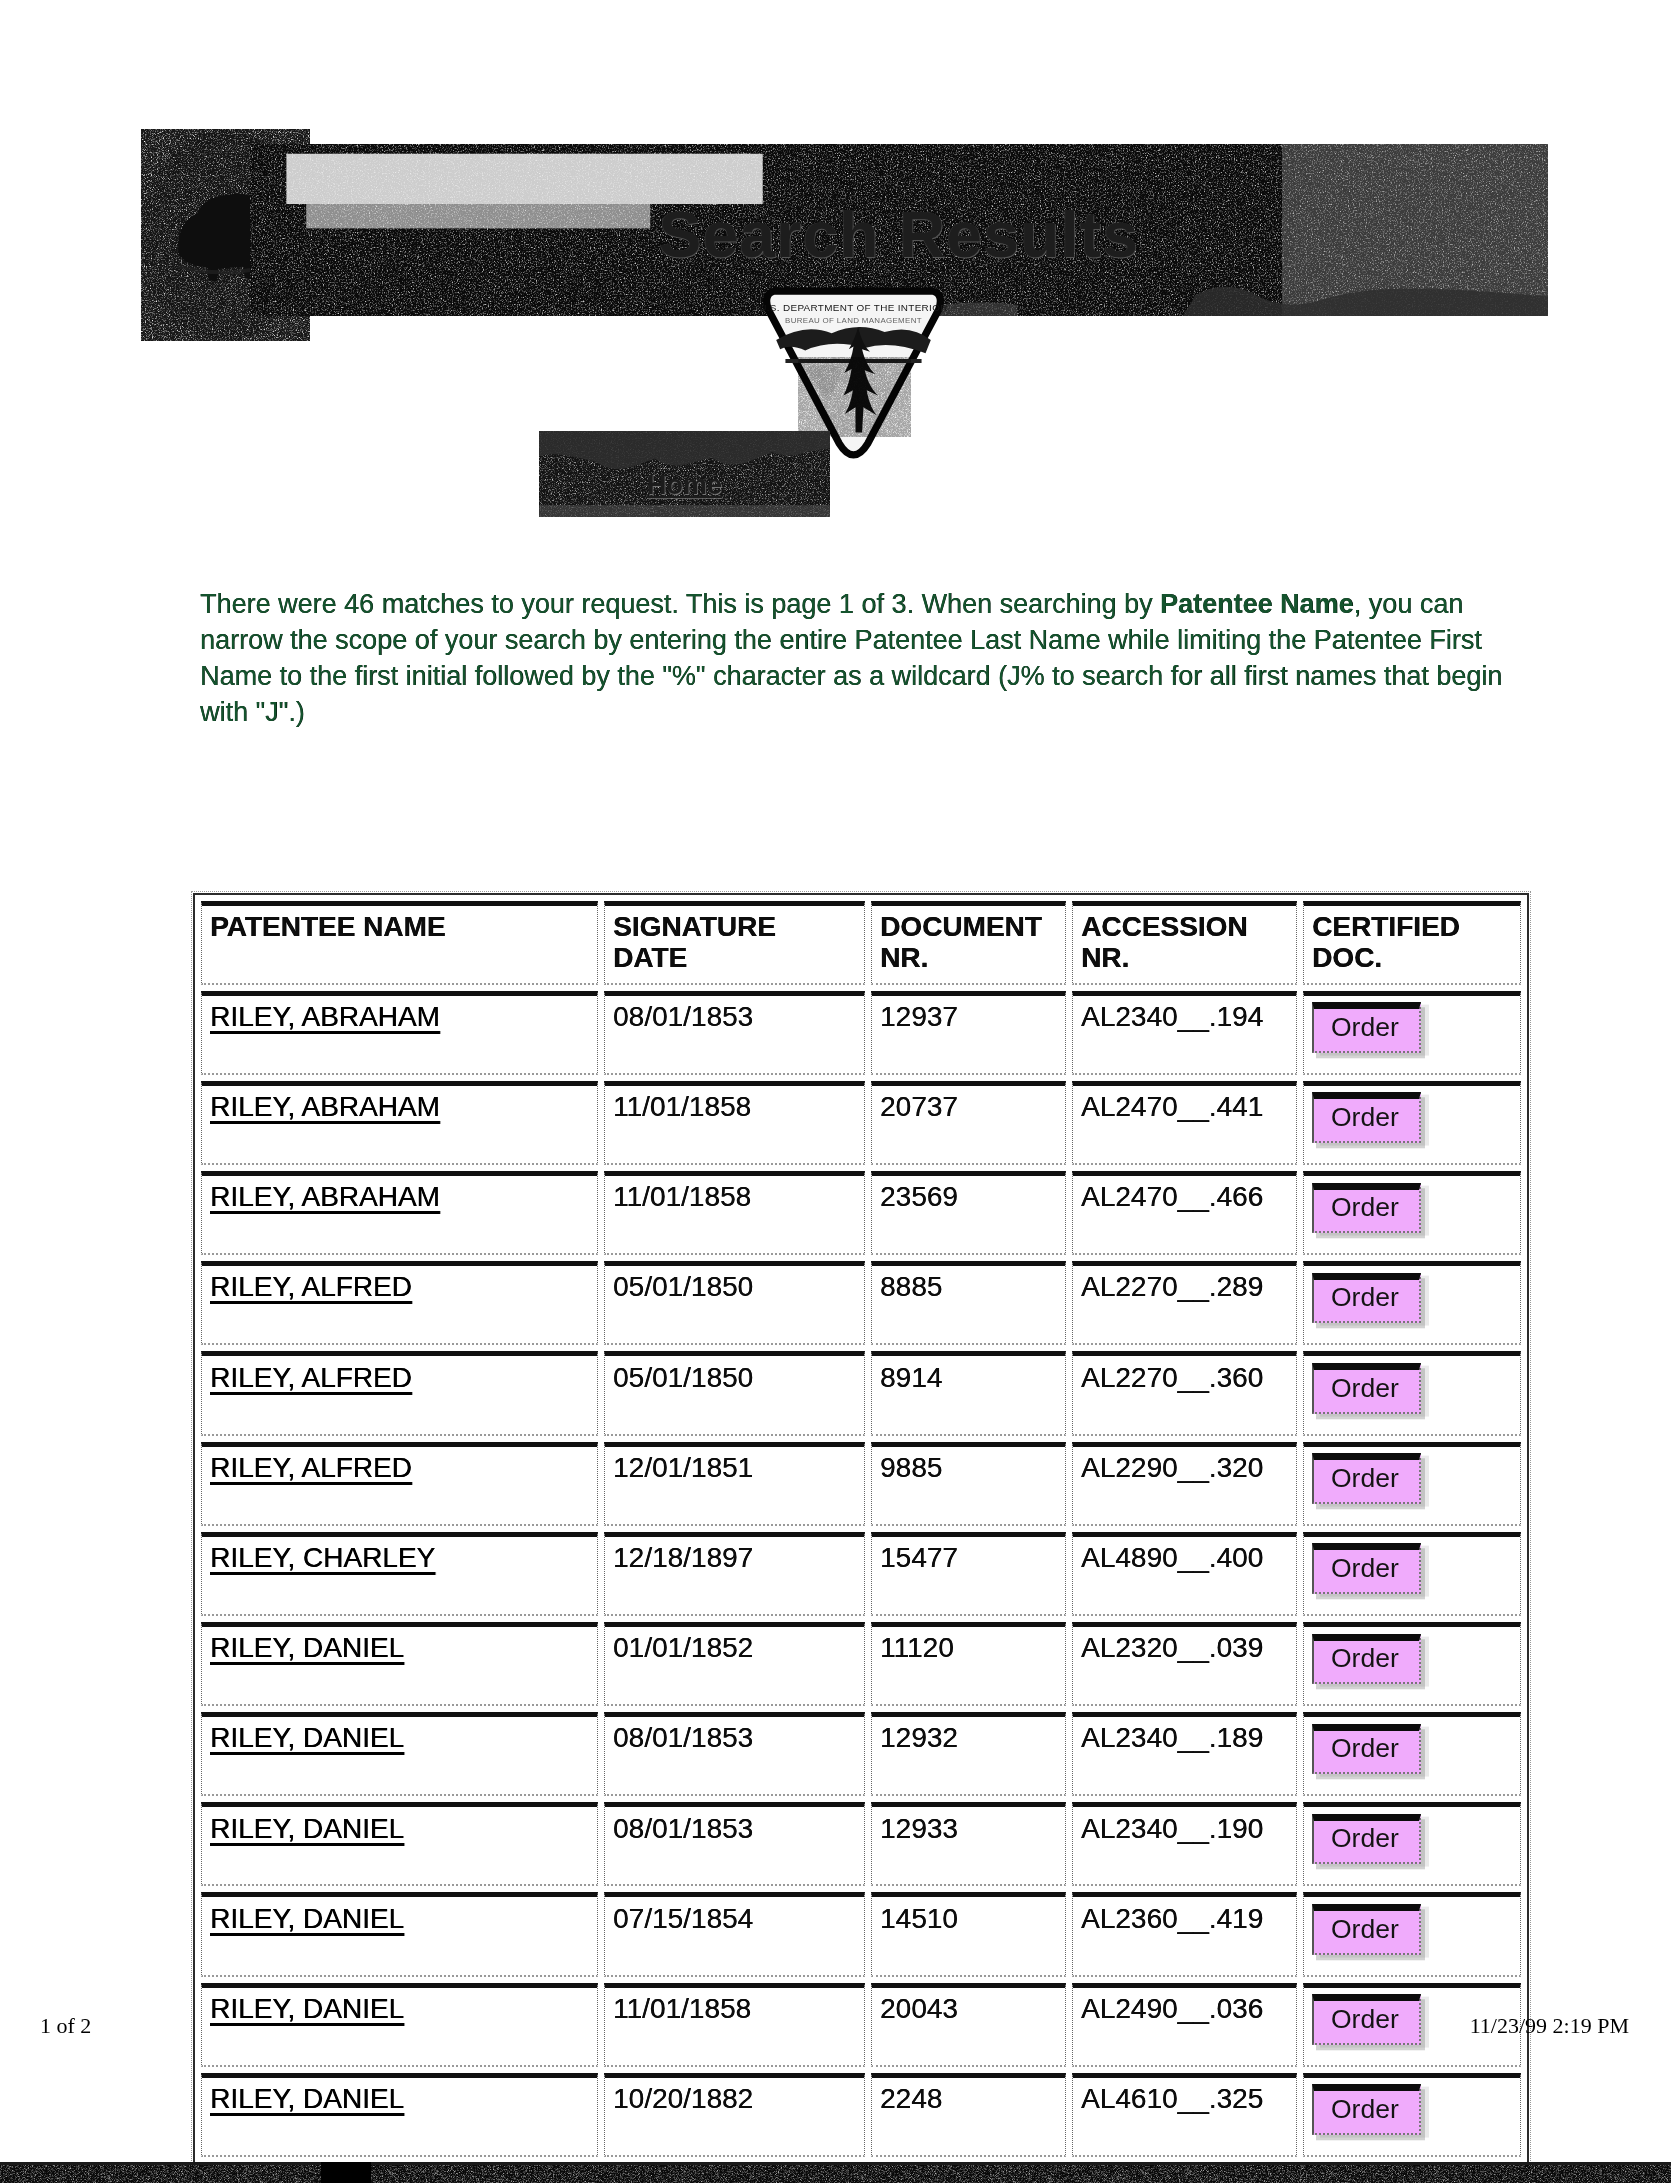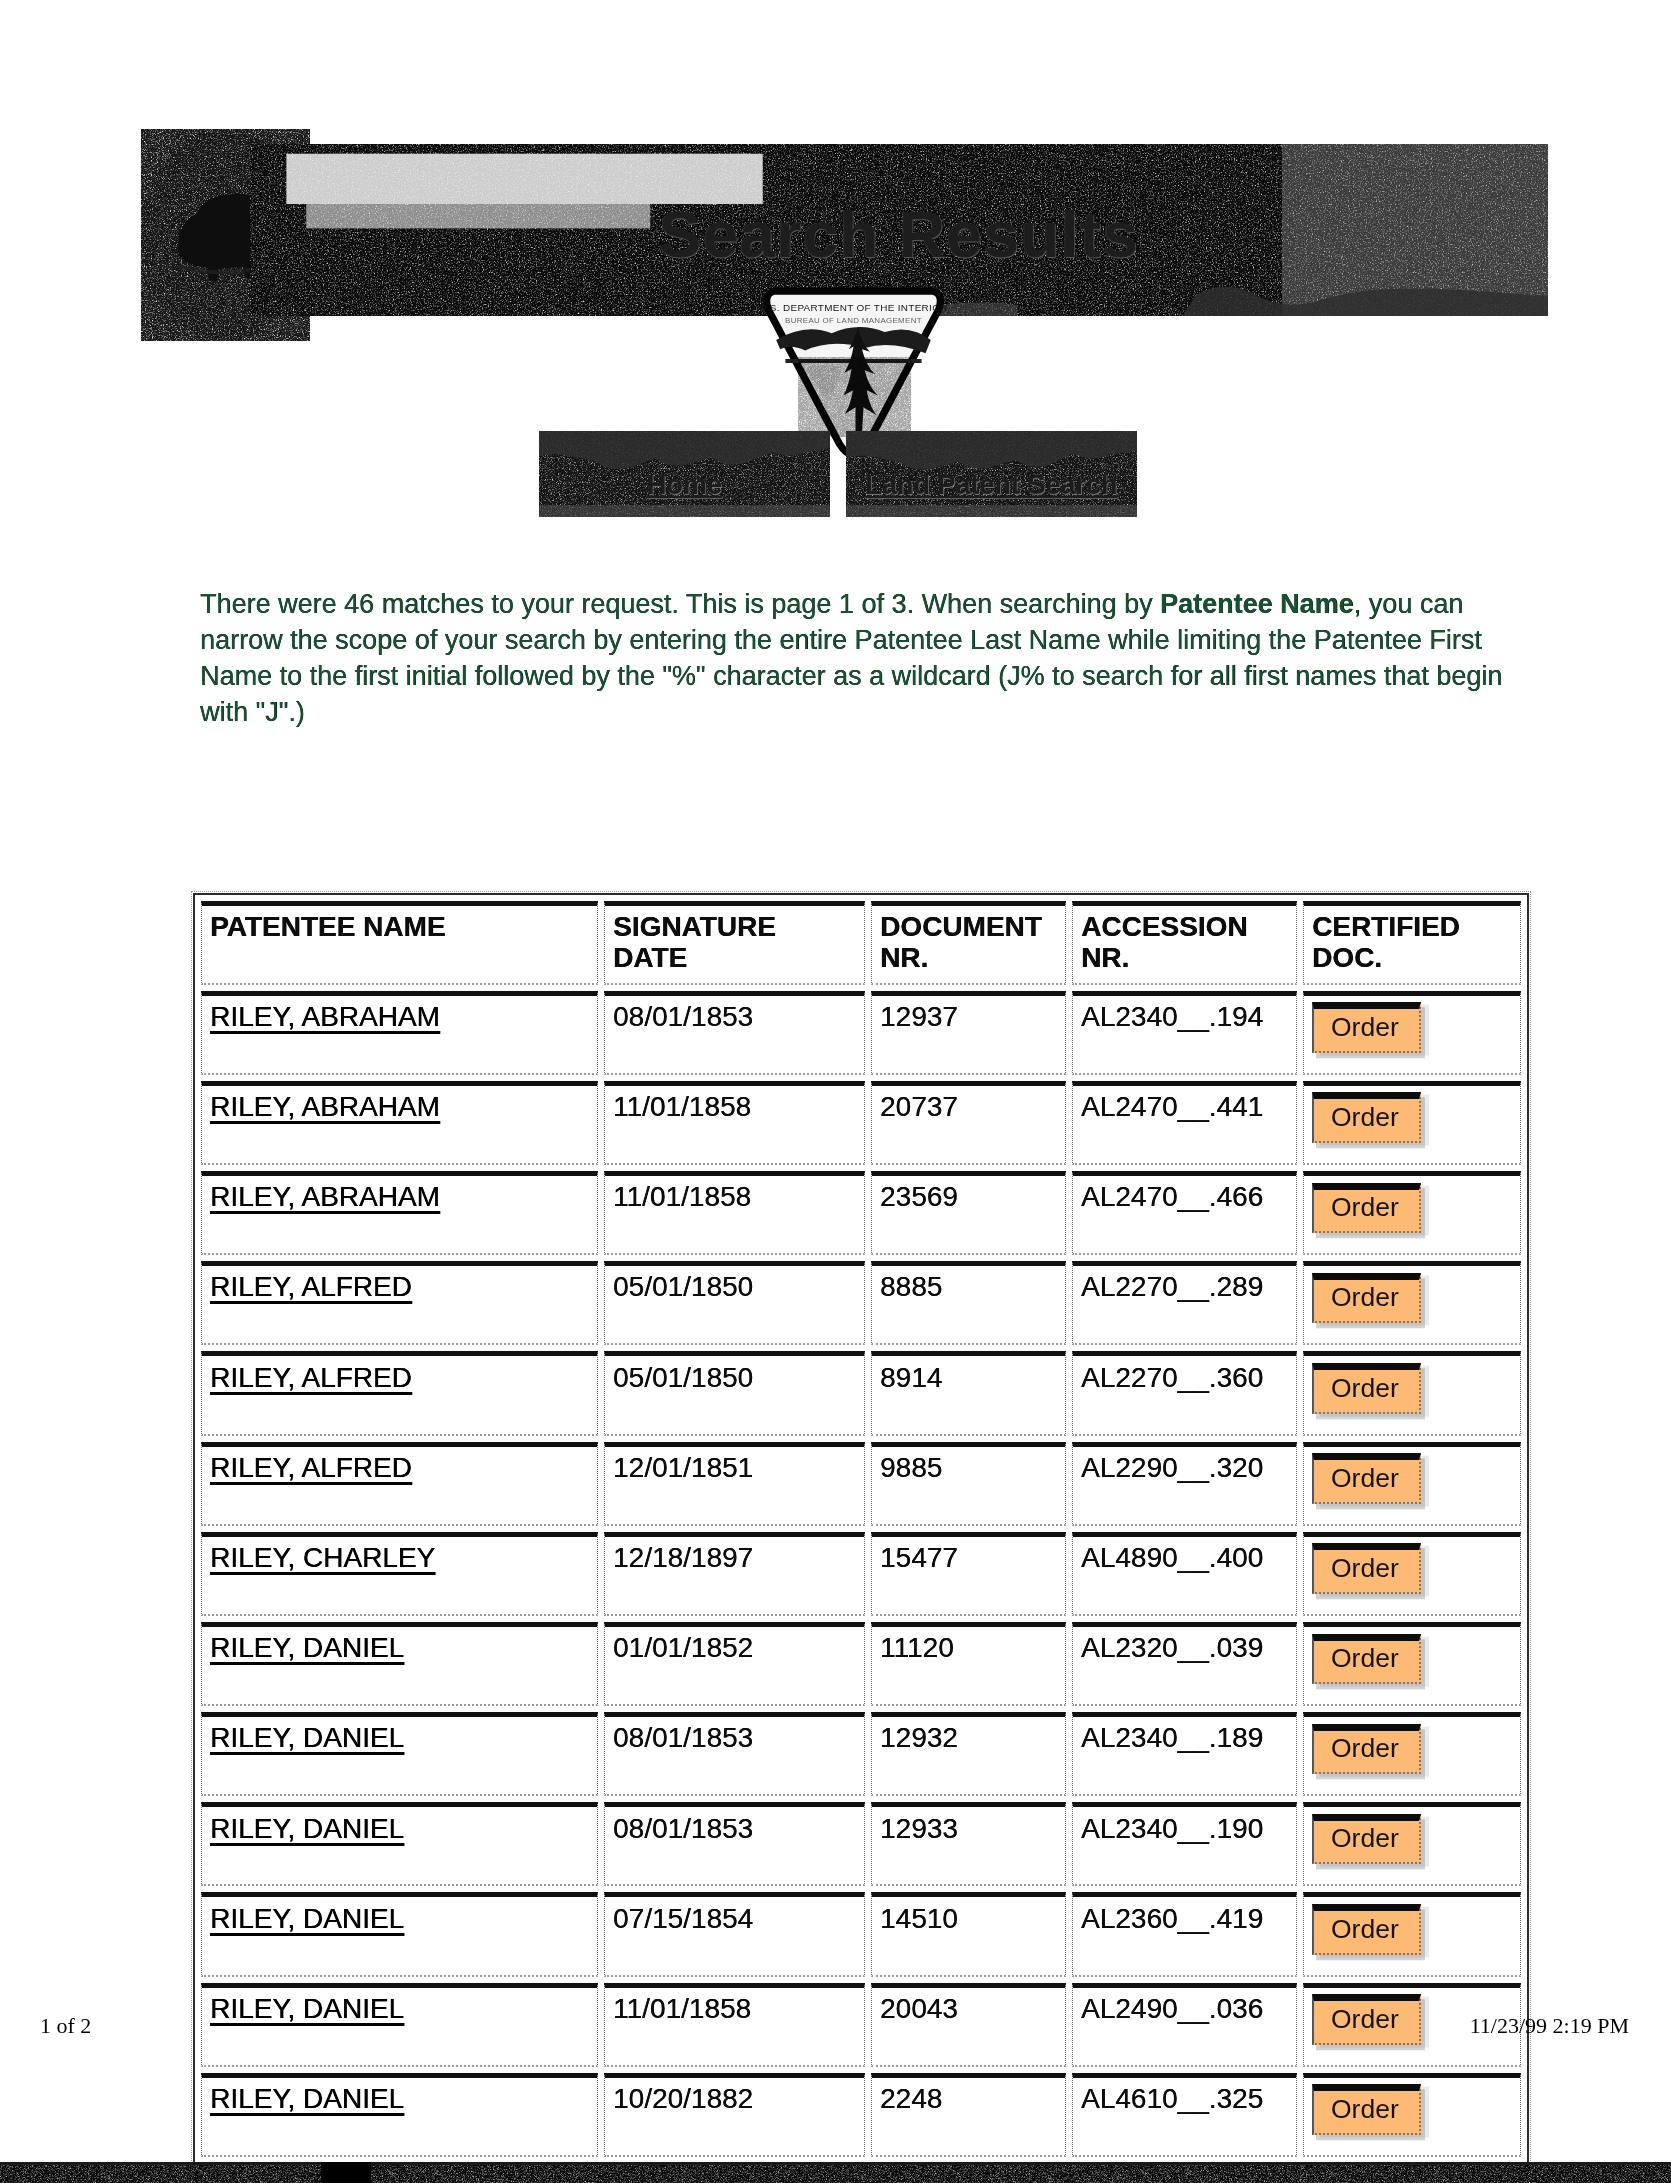--- a/index.html
+++ b/index.html
@@ -72,21 +72,21 @@
     background:#fff;
   }
   table.results th { font-weight:bold; padding-bottom:9.3px; text-shadow:0.4px 0 0 #000; }
   a.pat-link {
     color:#000; text-decoration:underline; text-decoration-thickness:3.3px;
     text-underline-offset:4.6px; text-shadow:0.4px 0 0 #000; cursor:pointer;margin-top:30px;
   }
   .num { text-shadow:0.3px 0 0 #000; }
   button.order-btn {
     font-family:"Liberation Sans", sans-serif; font-size:26.5px; color:#141414;
-    background:#fdba74; padding:2.6px 20px 8px 17px; margin-top:1.3px;
+    background:#f0abfc; padding:2.6px 20px 8px 17px; margin-top:1.3px;
     border:2px solid #555; border-top:7.3px solid #0c0c0c;
     border-right:2px dotted #777; border-bottom:2px dotted #777;
     box-shadow:4px 5.3px 0 rgba(110,110,110,0.30), 8px 2.6px 0 rgba(140,140,140,0.18);
     cursor:pointer;
   }
 
   
   .scan-strip { position:absolute; left:0; top:2162px; width:1672px; height:21px; }
   .scan-strip .block { position:absolute; left:321px; top:0; width:50px; height:21px; background:#000; }
   .scan-strip .topline { position:absolute; left:0; top:0; width:100%; height:3.3px; background:#1a1a1a; }
@@ -148,29 +148,20 @@
 
   <div class="nav-row">
     <div class="navbtn">
       <svg class="bg" viewBox="0 0 440 130" preserveAspectRatio="none">
         <rect width="440" height="130" fill="#c3c3c3"></rect>
         <rect width="440" height="130" filter="url(#speckle)" opacity="0.9"></rect>
         <path d="M0,0 H440 V26 L402,32 Q382,42 352,32 L318,46 Q290,58 260,40 L225,50 Q200,58 175,42 L140,54 Q110,64 85,46 L48,38 Q20,32 0,38 Z" fill="#2f2f2f" opacity="0.88"></path>
         <rect y="112" width="440" height="18" fill="#4a4a4a" opacity="0.65"></rect>
       </svg>
       <div class="lbl">Home</div>
-    </div>
-    <div class="navbtn">
-      <svg class="bg" viewBox="0 0 440 130" preserveAspectRatio="none">
-        <rect width="440" height="130" fill="#c3c3c3"></rect>
-        <rect width="440" height="130" filter="url(#speckle)" opacity="0.9"></rect>
-        <path d="M0,0 H440 V30 L398,36 Q372,48 344,34 L310,50 Q284,60 256,44 L220,54 Q195,62 170,46 L135,56 Q108,64 82,48 L46,40 Q20,34 0,40 Z" fill="#2f2f2f" opacity="0.88"></path>
-        <rect y="112" width="440" height="18" fill="#4a4a4a" opacity="0.65"></rect>
-      </svg>
-      <div class="lbl">Land Patent Search</div>
     </div>
   </div>
 
   <p class="para para1"><span>There were 46 matches to your request. This is page 1 of 3. When searching by </span><b>Patentee Name</b><span>, you can narrow the scope of your search by entering the entire Patentee Last Name while limiting the Patentee First Name to the first initial followed by the "%" character as a wildcard (J% to search for all first names that begin with "J".)</span></p>
 
   <table class="results">
     <colgroup>
       <col style="width:397px">
         <col style="width:261px">
         <col style="width:195px">

